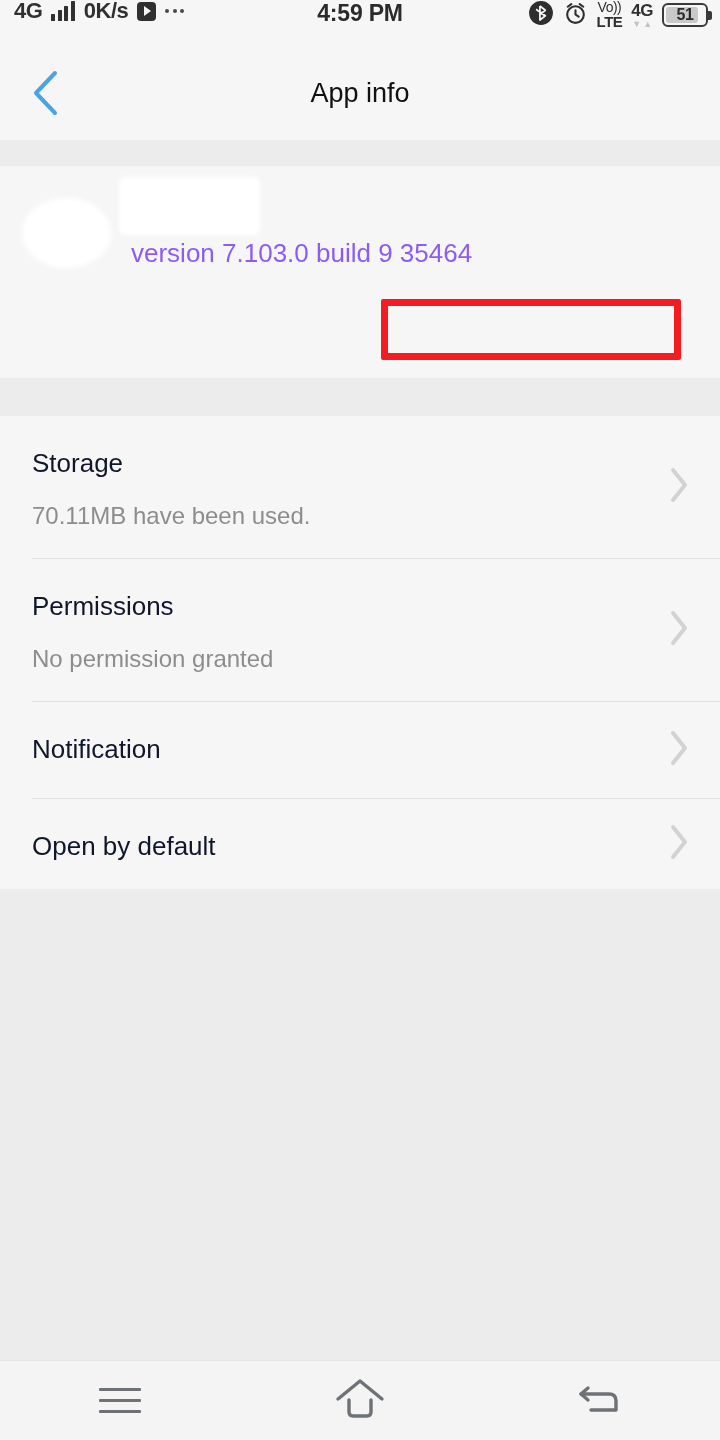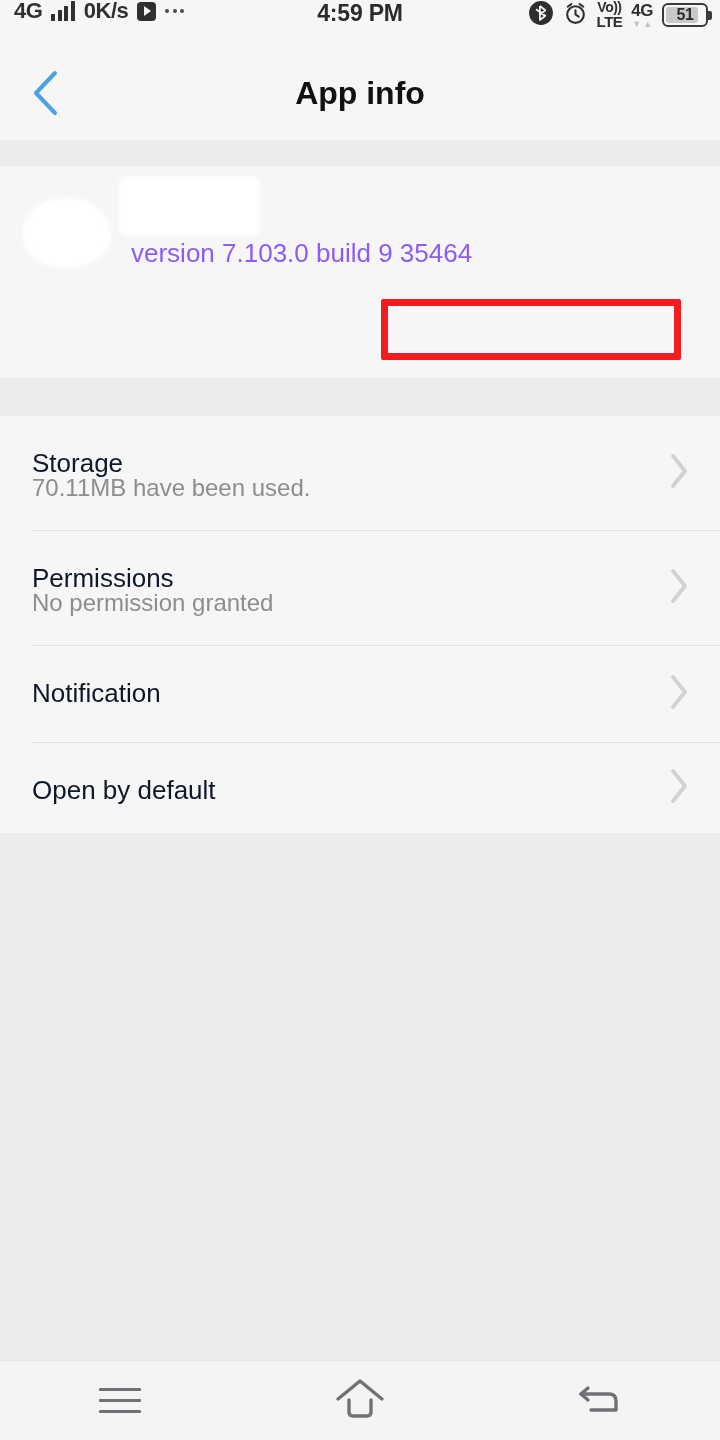--- a/index.html
+++ b/index.html
@@ -81,21 +81,21 @@
     left: 6.5px; top: 4.5px;
     border-left: 7px solid #f6f6f6;
     border-top: 5px solid transparent;
     border-bottom: 5px solid transparent;
   }
 
   .dots-icon { display: flex; gap: 3.5px; align-items: center; }
   .dots-icon i { width: 4px; height: 4px; background: #4a4a4a; border-radius: 50%; display: block; }
 
   .volte { display: flex; flex-direction: column; align-items: center; line-height: 0.95; }
-  .volte .v1 { font-size: 14px; font-weight: bold; color: #303030; letter-spacing: -0.5px; }
+  .volte .v1 { font-size: 14px; font-weight: normal; color: #303030; letter-spacing: -0.5px; }
   .volte .v2 { font-size: 15px; font-weight: bold; color: #303030; letter-spacing: -0.5px; }
 
   .net4g { display: flex; flex-direction: column; align-items: center; line-height: 1; }
   .net4g .n1 { font-size: 17px; font-weight: bold; color: #303030; letter-spacing: -0.5px; }
   .net4g .arrows { display: flex; gap: 2px; margin-top: 1px; }
   .net4g .arrows span { font-size: 9px; color: #c2c2c2; line-height: 1; }
 
   .battery {
     width: 46px; height: 24px;
     border: 2.5px solid #3a3a3a;
@@ -142,22 +142,22 @@
   .back-btn {
     width: 90px; height: 94px;
     display: flex; align-items: center; justify-content: center;
     cursor: pointer;
   }
   .back-btn svg { display: block; }
   .app-bar-title {
     position: absolute;
     left: 0; right: 0;
     text-align: center;
-    font-size: 32px;
-    font-weight: bold;
+    font-size: 27px;
+    font-weight: normal;
     color: #111;
     pointer-events: none;
   }
 
   
   .gap-band { position: absolute; left: 0; width: 720px; background: #ececec; }
 
   
   .app-card {
     position: absolute;
@@ -234,21 +234,21 @@
   }
   .row-title {
     font-size: 26px;
     color: #0f172a;
     line-height: 1;
   }
   .row-sub {
     font-size: 24px;
     color: #8d8d8d;
     line-height: 1;
-    margin-top: 0;
+    margin-top: 28px;
   }
   .row-chevron {
     position: absolute;
     right: 30px;
     top: 50%;
     transform: translateY(-50%);
   }
   .row-divider {
     height: 1px;
     background: #e2e2e2;

